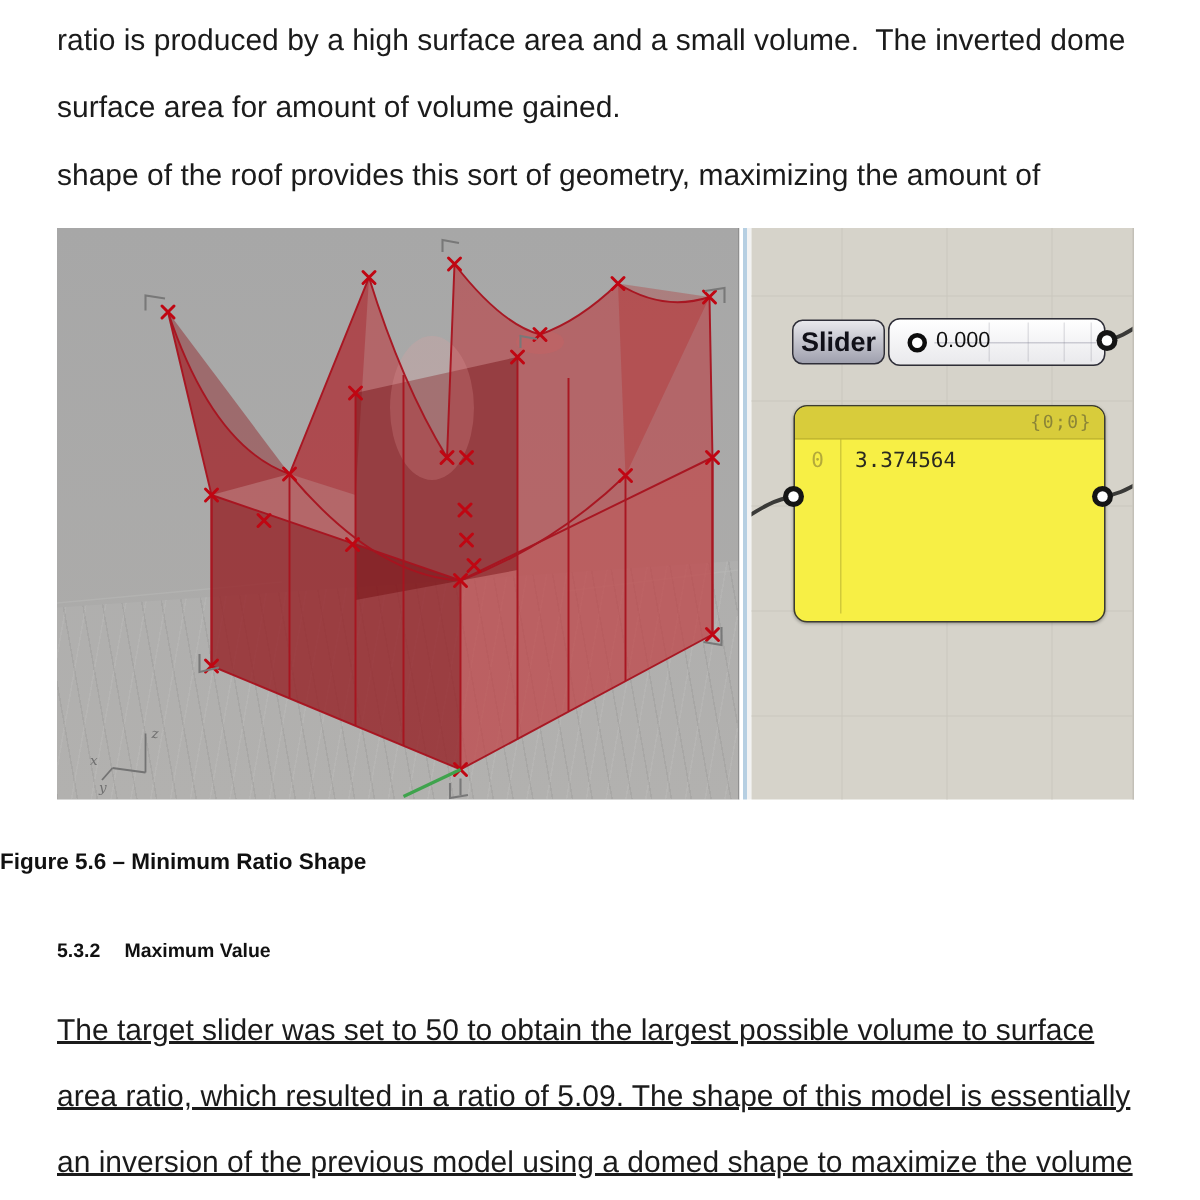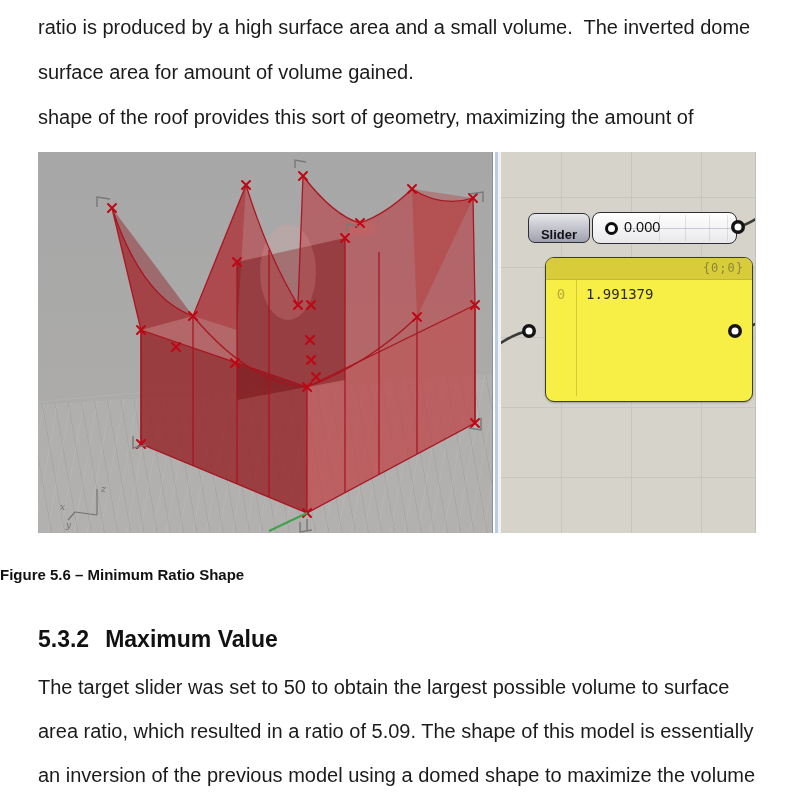--- a/index.html
+++ b/index.html
@@ -3,25 +3,25 @@
 <meta charset="utf-8">
 <style>
   html,body{margin:0;padding:0;background:#ffffff;}
   .page{position:relative;width:800px;height:800px;background:#ffffff;overflow:hidden;
         font-family:"Liberation Sans",sans-serif;color:#1b1b1b;}
 
   
   .para{position:absolute;left:38px;width:730px;font-size:20px;line-height:45px;color:#1b1b1b;}
   .para .line{white-space:pre;height:45px;}
   .para-top{top:5px;}
-  .para-bottom{top:665px;line-height:44px;}
+  .para-bottom{top:665px;line-height:44px;text-decoration:underline;}
   .para-bottom .line{height:44px;}
   .caption{position:absolute;top:566px;left:0;width:800px;
            font-size:15px;font-weight:bold;color:#111;}
-  .section{position:absolute;top:626px;left:38px;font-size:23px;font-weight:bold;color:#111;}
+  .section{position:absolute;top:626px;left:38px;font-size:13px;font-weight:bold;color:#111;}
   .section .num{margin-right:16px;}
 
   
   .figure{position:absolute;left:38px;top:152px;width:717px;height:381px;}
 
   
   .viewport{position:absolute;left:0;top:0;width:454px;height:381px;overflow:hidden;
             background:linear-gradient(#a7a7a7,#aeadab);border-right:1px solid #8f8f8f;}
   .vp-ground{position:absolute;left:0;top:208px;width:454px;height:173px;
       background-color:rgba(255,255,255,0.05);
@@ -41,35 +41,35 @@
           background-image:
             linear-gradient(to right,#c9c6bd 1px,transparent 1px),
             linear-gradient(to bottom,#c9c6bd 1px,transparent 1px);
           background-size:70px 70px;background-position:60px 45px;}
   .wires{position:absolute;left:0;top:0;overflow:visible;}
 
   
   .slider-name{position:absolute;left:27px;top:61px;width:60px;height:28px;
       border:1.6px solid #2e2e38;border-radius:7px;
       background:linear-gradient(#e8e8ec,#9fa0ae);
-      display:flex;align-items:flex-end;justify-content:center;
-      font-size:13px;font-weight:bold;color:#101018;}
+      display:flex;align-items:center;justify-content:center;
+      font-size:18px;font-weight:bold;color:#101018;}
   .slider-track{position:absolute;left:91px;top:60px;width:143px;height:30px;
       border:1.6px solid #2e2e38;border-radius:8px;
       background:linear-gradient(#ffffff,#e9e9ec);}
   .slider-rail{position:absolute;left:30px;top:15px;width:108px;height:1px;background:rgba(110,110,130,.3);}
   .slider-tick{position:absolute;top:2px;width:1px;height:26px;background:rgba(110,110,130,.18);}
   .knob{position:absolute;left:12px;top:9px;width:7px;height:7px;background:#fff;
         border:3.2px solid #0d0d0d;border-radius:50%;}
   .slider-value{position:absolute;left:31px;top:6px;font-size:14.5px;color:#101010;text-align:center;}
 
   
-  .panel{position:absolute;left:28px;top:105px;width:206px;height:143px;
+  .panel{position:absolute;left:28px;top:118px;width:206px;height:143px;
       border:1.7px solid #3c3c30;border-radius:9px;background:#f7ef45;overflow:hidden;
-      box-shadow:0 1px 2px rgba(0,0,0,.25);margin-left:16px;}
+      box-shadow:0 1px 2px rgba(0,0,0,.25);}
   .panel-header{height:21px;line-height:21px;background:#d8cc3b;border-bottom:1px solid #c3b831;
       text-align:right;padding-right:8px;font-family:"DejaVu Sans Mono",monospace;
       font-size:12px;letter-spacing:1px;color:#8b8537;}
   .panel-body{position:relative;height:120px;font-family:"DejaVu Sans Mono",monospace;font-size:14px;}
   .panel-colsep{position:absolute;left:30px;top:0;bottom:4px;width:1px;background:rgba(95,90,25,.25);}
   .panel-index{position:absolute;left:0;top:6px;width:30px;text-align:center;color:#b4aa3a;}
   .panel-value{position:absolute;left:40px;top:6px;color:#2a2a20;}
 
   
   .socket{position:absolute;width:14px;height:14px;border-radius:50%;background:#151515;
@@ -207,21 +207,21 @@
       </div>
       <span class="socket" style="left:237px;top:75px">
           <i></i>
         </span>
 
       <div class="panel">
         <div class="panel-header">{0;0}</div>
         <div class="panel-body">
           <span class="panel-colsep"></span>
           <span class="panel-index">0</span>
-          <span class="panel-value">1.991379</span>
+          <span class="panel-value">3.374564</span>
         </div>
       </div>
       <span class="socket" style="left:28px;top:179px">
           <i></i>
         </span>
       <span class="socket" style="left:234px;top:179px">
           <i></i>
         </span>
     </div>
   </div>

